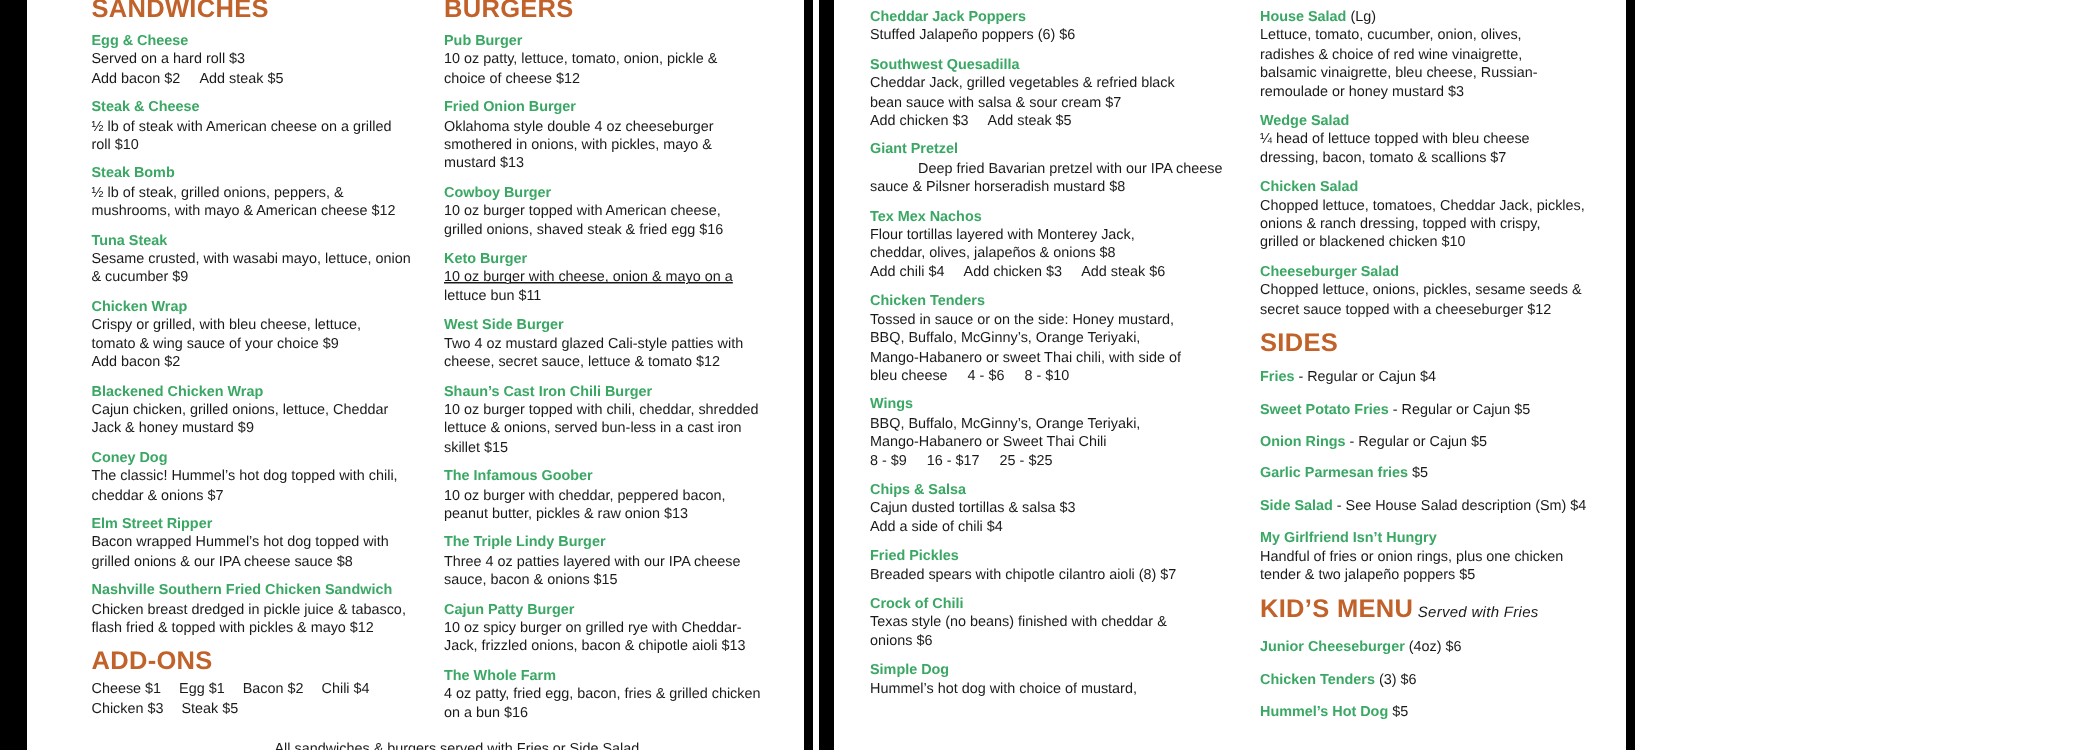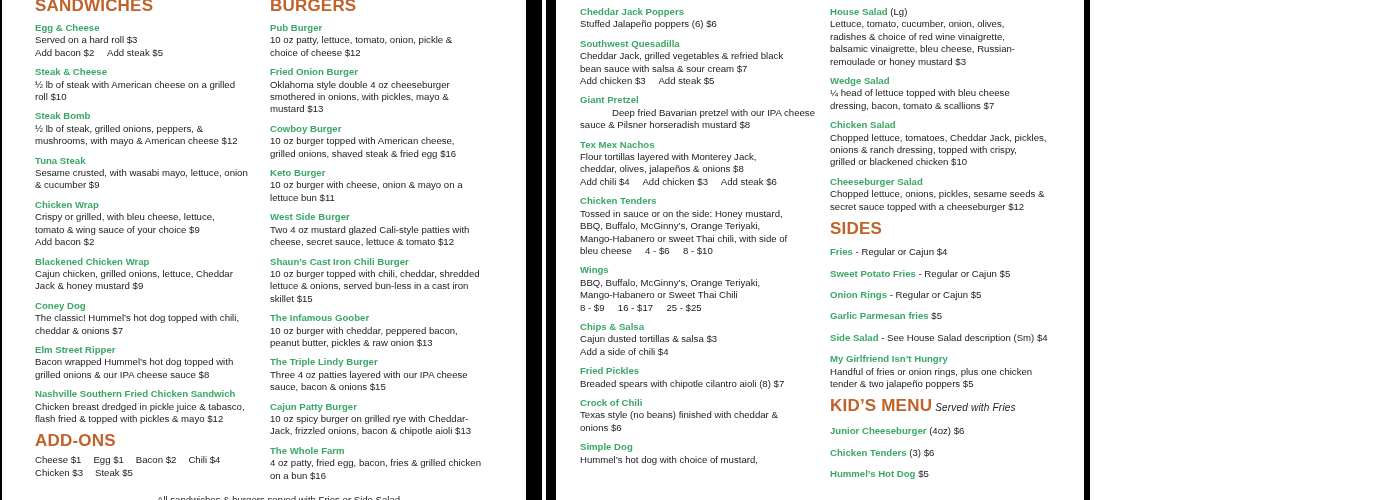--- a/index.html
+++ b/index.html
@@ -33,21 +33,21 @@
   .side-item .name { color: #3aa864; font-weight: bold; }
 </style>
 </head>
 <body>
 
 <div class="bar" style="left:0;width:18px"></div>
 <div class="bar" style="left:526px;width:16px"></div>
 <div class="bar" style="left:546px;width:10px"></div>
 <div class="bar" style="left:1084px;width:6px"></div>
 
-<div class="page" style="left:2px;width:508px">
+<div class="page" style="left:28px;width:508px">
 
   <div class="col" style="left:33px;top:-3px;width:220px">
     <div class="section-title">SANDWICHES</div>
     <div id="sandwich-list">
         <div class="item">
           <span class="name"><span>Egg &amp; Cheese</span></span>
           <span class="line" style="white-space: pre;">Served on a hard roll $3</span>
           <span class="line" style="white-space: pre;">Add bacon $2     Add steak $5</span>
         </div>
         <div class="item">
@@ -113,21 +113,21 @@
           <span class="line" style="white-space: pre;">smothered in onions, with pickles, mayo &amp;</span>
           <span class="line" style="white-space: pre;">mustard $13</span>
         </div>
         <div class="item">
           <span class="name"><span>Cowboy Burger</span></span>
           <span class="line" style="white-space: pre;">10 oz burger topped with American cheese,</span>
           <span class="line" style="white-space: pre;">grilled onions, shaved steak &amp; fried egg $16</span>
         </div>
         <div class="item">
           <span class="name"><span>Keto Burger</span></span>
-          <span class="line" style="white-space: pre;">10 oz burger with cheese, onion &amp; mayo on a</span>
+          <span class="line" style="white-space: pre; text-decoration: underline;">10 oz burger with cheese, onion &amp; mayo on a</span>
           <span class="line" style="white-space: pre;">lettuce bun $11</span>
         </div>
         <div class="item">
           <span class="name"><span>West Side Burger</span></span>
           <span class="line" style="white-space: pre;">Two 4 oz mustard glazed Cali-style patties with</span>
           <span class="line" style="white-space: pre;">cheese, secret sauce, lettuce &amp; tomato $12</span>
         </div>
         <div class="item">
           <span class="name"><span>Shaun’s Cast Iron Chili Burger</span></span>
           <span class="line" style="white-space: pre;">10 oz burger topped with chili, cheddar, shredded</span>
@@ -211,21 +211,21 @@
           <span class="line" style="white-space: pre;">Texas style (no beans) finished with cheddar &amp;</span>
           <span class="line" style="white-space: pre;">onions $6</span>
         </div>
         <div class="item">
           <span class="name"><span>Simple Dog</span></span>
           <span class="line" style="white-space: pre;">Hummel’s hot dog with choice of mustard,</span>
         </div>
       </div>
   </div>
 
-  <div class="col" style="left:274px;top:6px;width:240px">
+  <div class="col" style="left:284px;top:6px;width:240px">
     <div id="salad-list">
         <div class="item">
           <span class="name"><span>House Salad</span><span class="extra"> (Lg)</span></span>
           <span class="line" style="white-space: pre;">Lettuce, tomato, cucumber, onion, olives,</span>
           <span class="line" style="white-space: pre;">radishes &amp; choice of red wine vinaigrette,</span>
           <span class="line" style="white-space: pre;">balsamic vinaigrette, bleu cheese, Russian-</span>
           <span class="line" style="white-space: pre;">remoulade or honey mustard $3</span>
         </div>
         <div class="item">
           <span class="name"><span>Wedge Salad</span></span>

